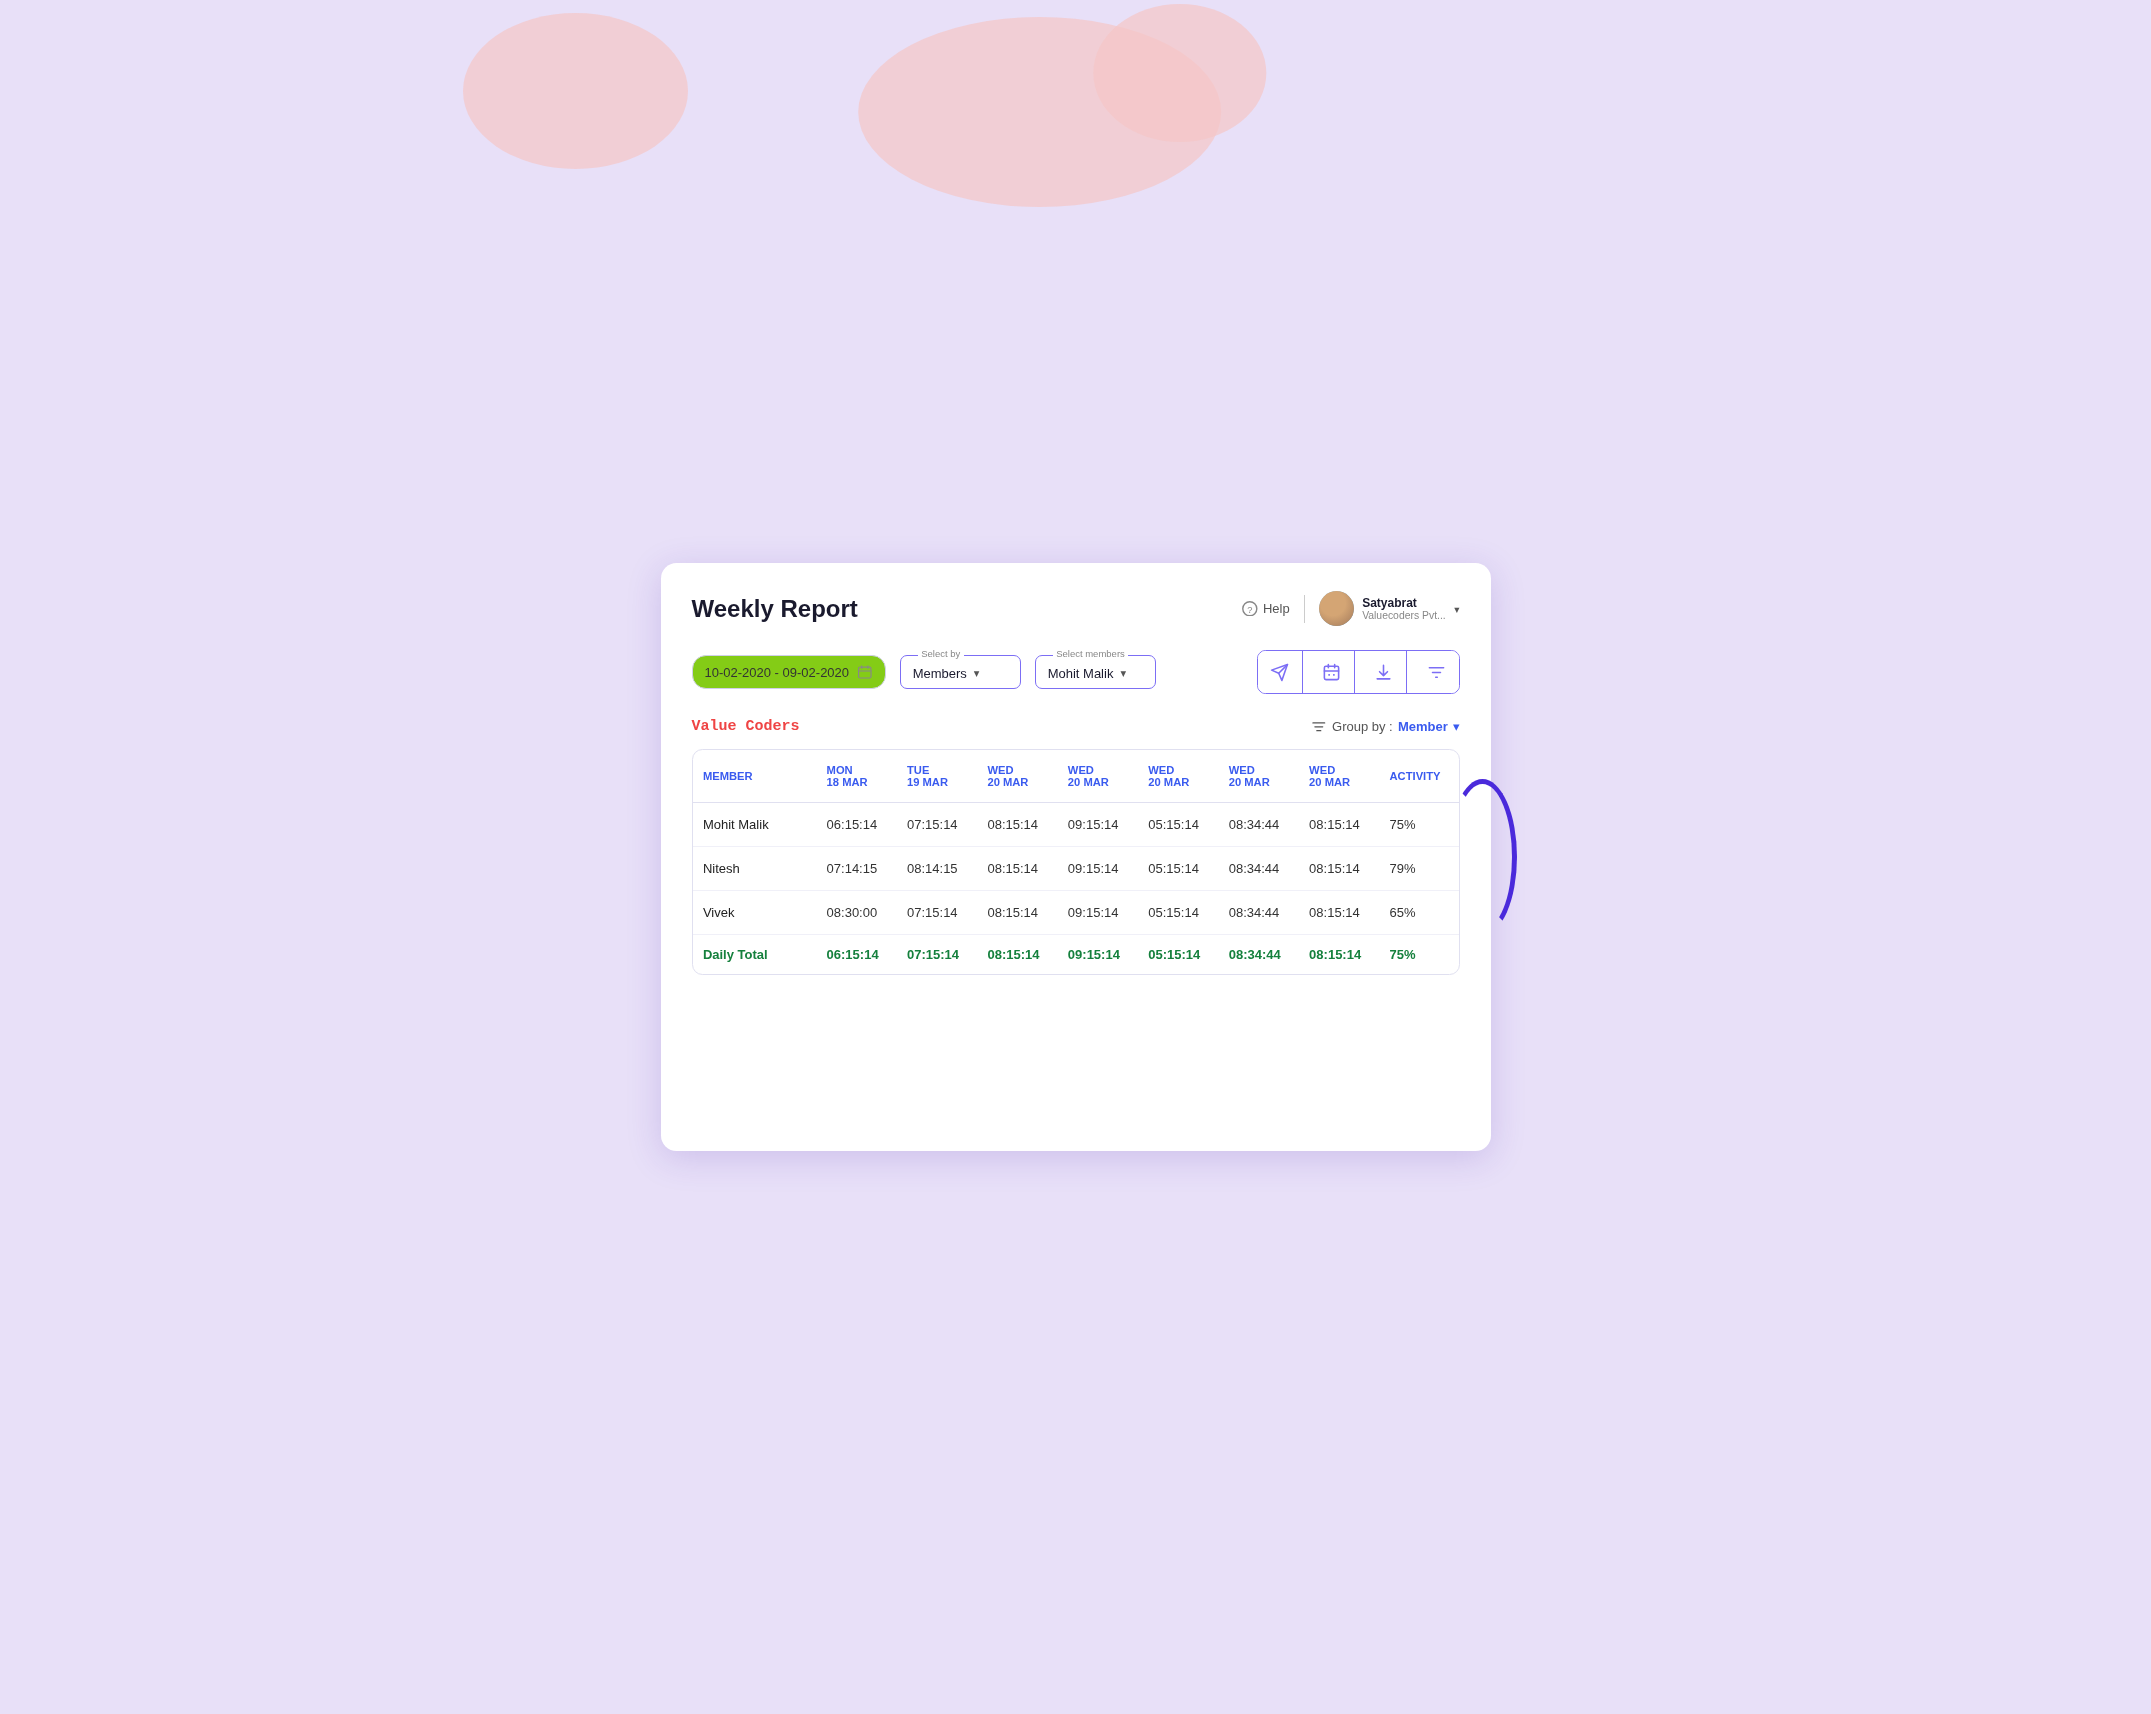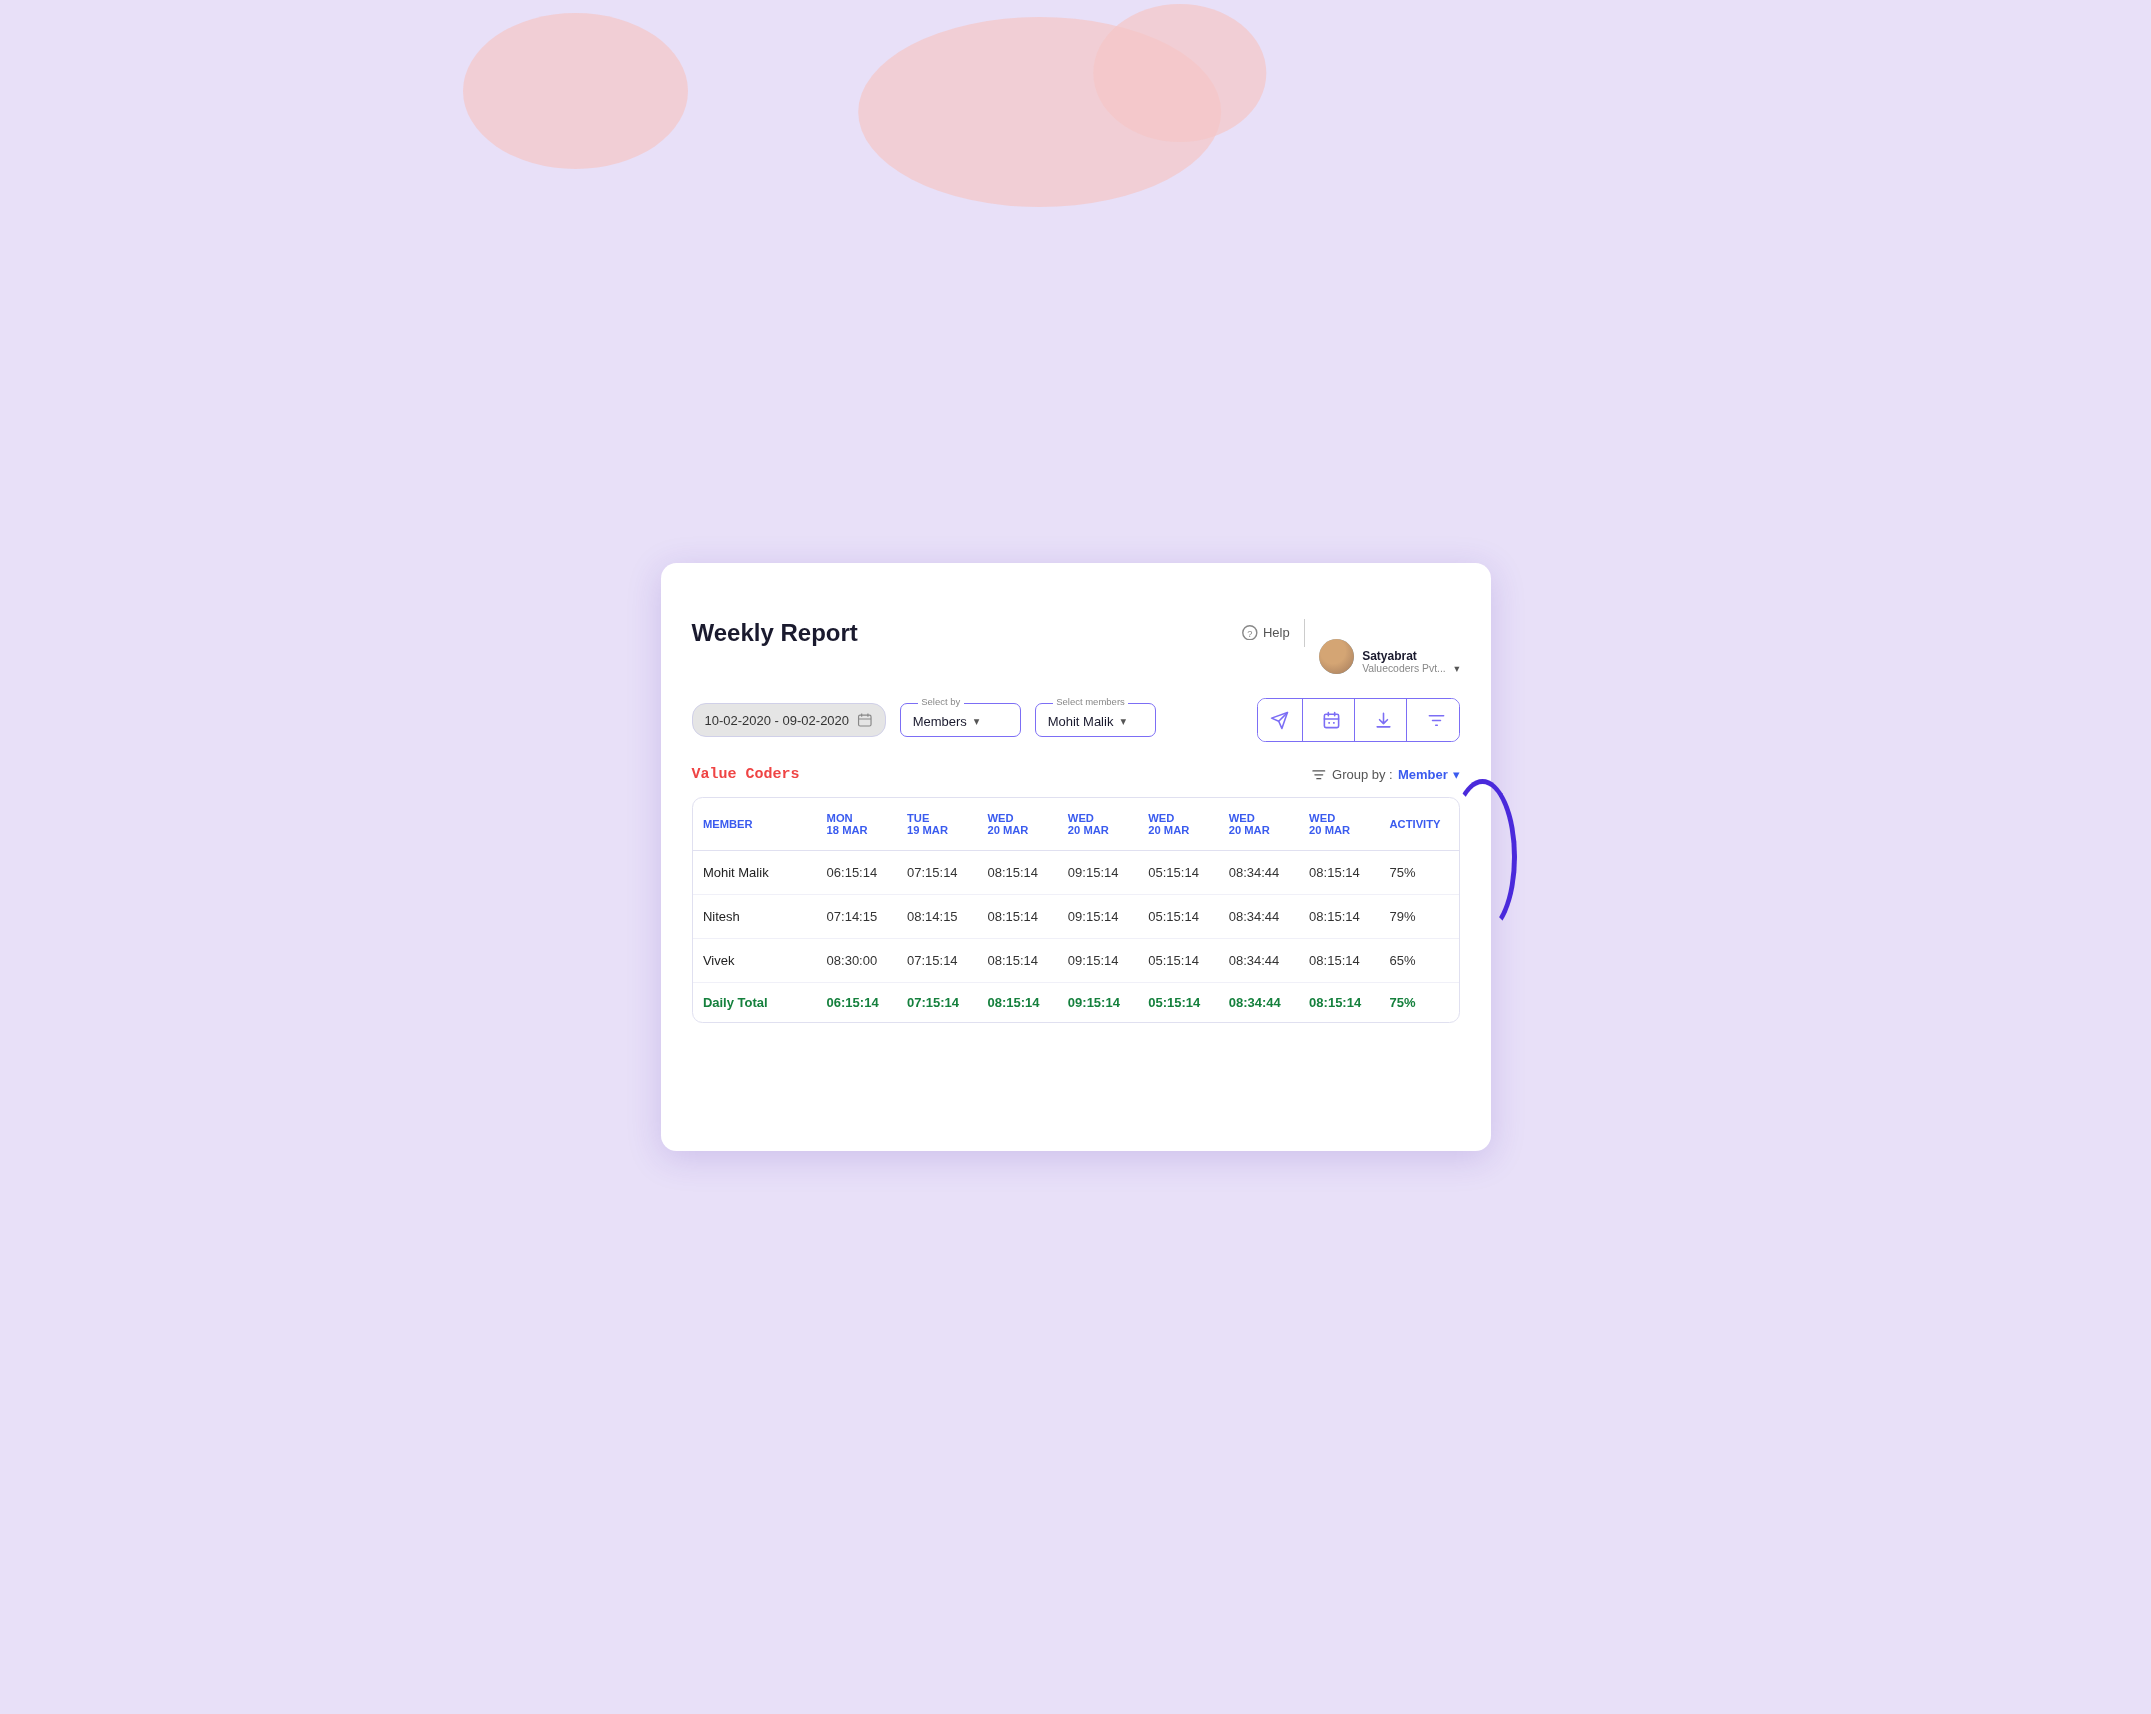--- a/index.html
+++ b/index.html
@@ -73,24 +73,23 @@
       font-size: 13px;
       cursor: pointer;
     }
     .help-link svg { width: 15.6px; height: 15.6px; }
     .divider-v {
       width: 0.9px; height: 28px;
       background: #ccc;
     }
     .user-info {
       display: flex;
-      align-items: flex-end;
+      align-items: center;
       gap: 8.6px;
       cursor: pointer;
-      margin-top: 48px;
     }
     .avatar {
       width: 35px; height: 35px;
       border-radius: 50%;
       background: linear-gradient(135deg, #b0bec5 0%, #78909c 100%);
       display: flex; align-items: center; justify-content: center;
       overflow: hidden;
     }
     .avatar-img {
       width: 100%; height: 100%;
@@ -111,21 +110,21 @@
     }
     .filter-input {
       display: flex;
       align-items: center;
       border: 1.7px solid #d0d0e8;
       border-radius: 14px;
       padding: 8.6px 12px;
       gap: 8px;
       font-size: 13px;
       color: #333;
-      background: #e5e5e5;
+      background: #84cc16;
       min-width: 190px;
     }
     .filter-input svg { color: #666; flex-shrink: 0; }
 
     .select-wrap {
       position: relative;
       border: 1.3px solid #7c6ef5;
       border-radius: 7px;
       padding: 7px 12px;
       display: flex;

